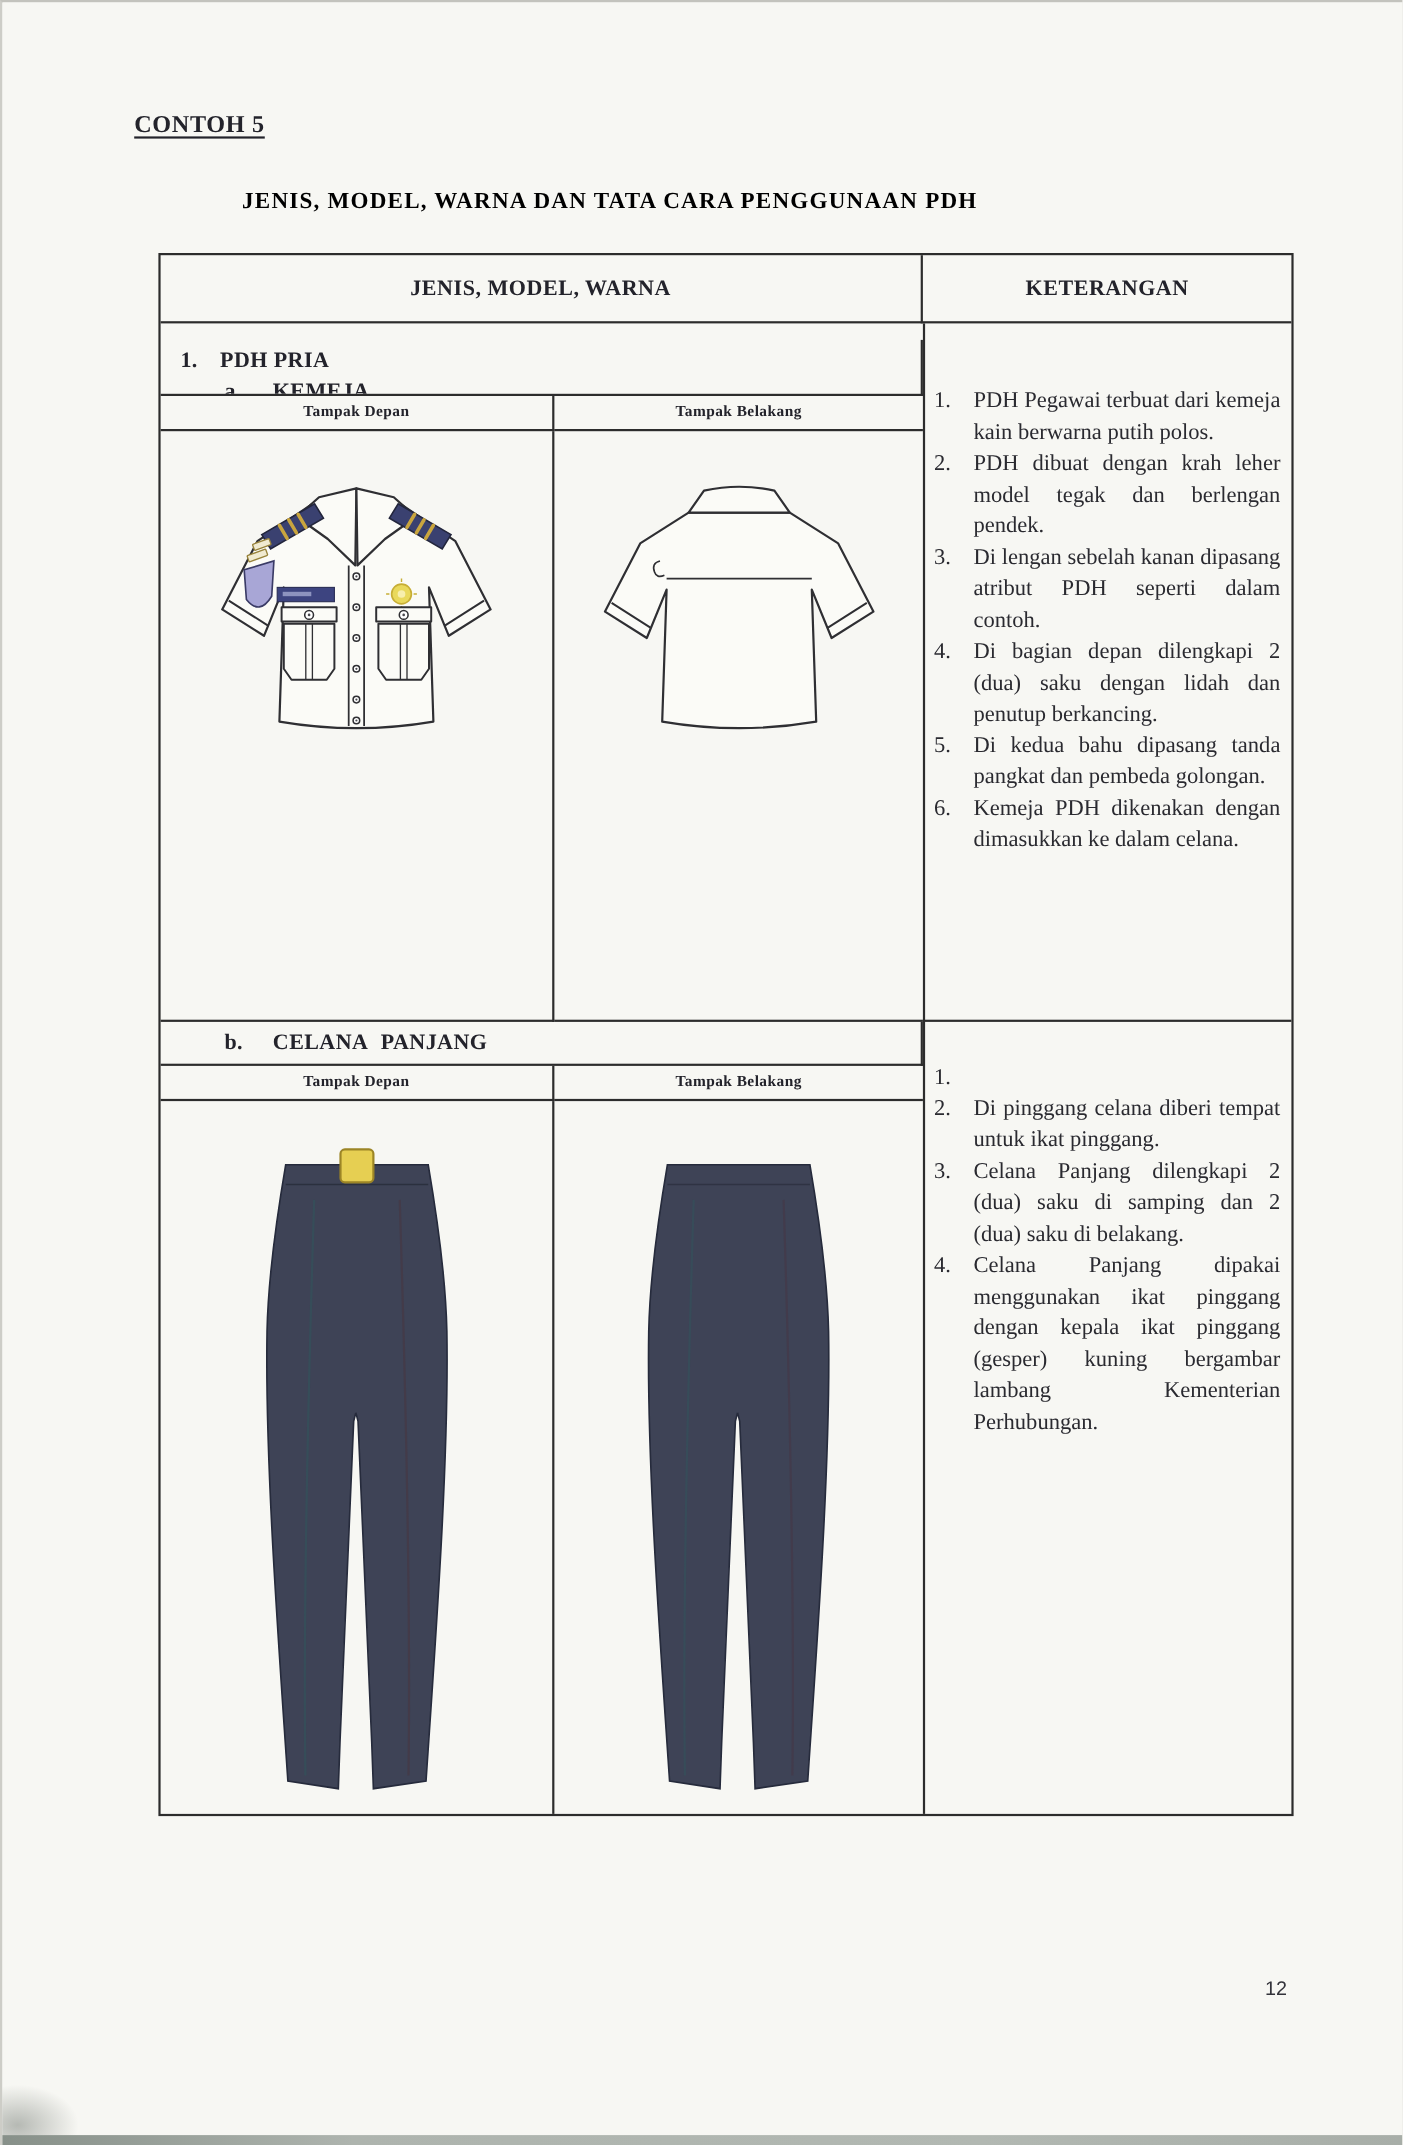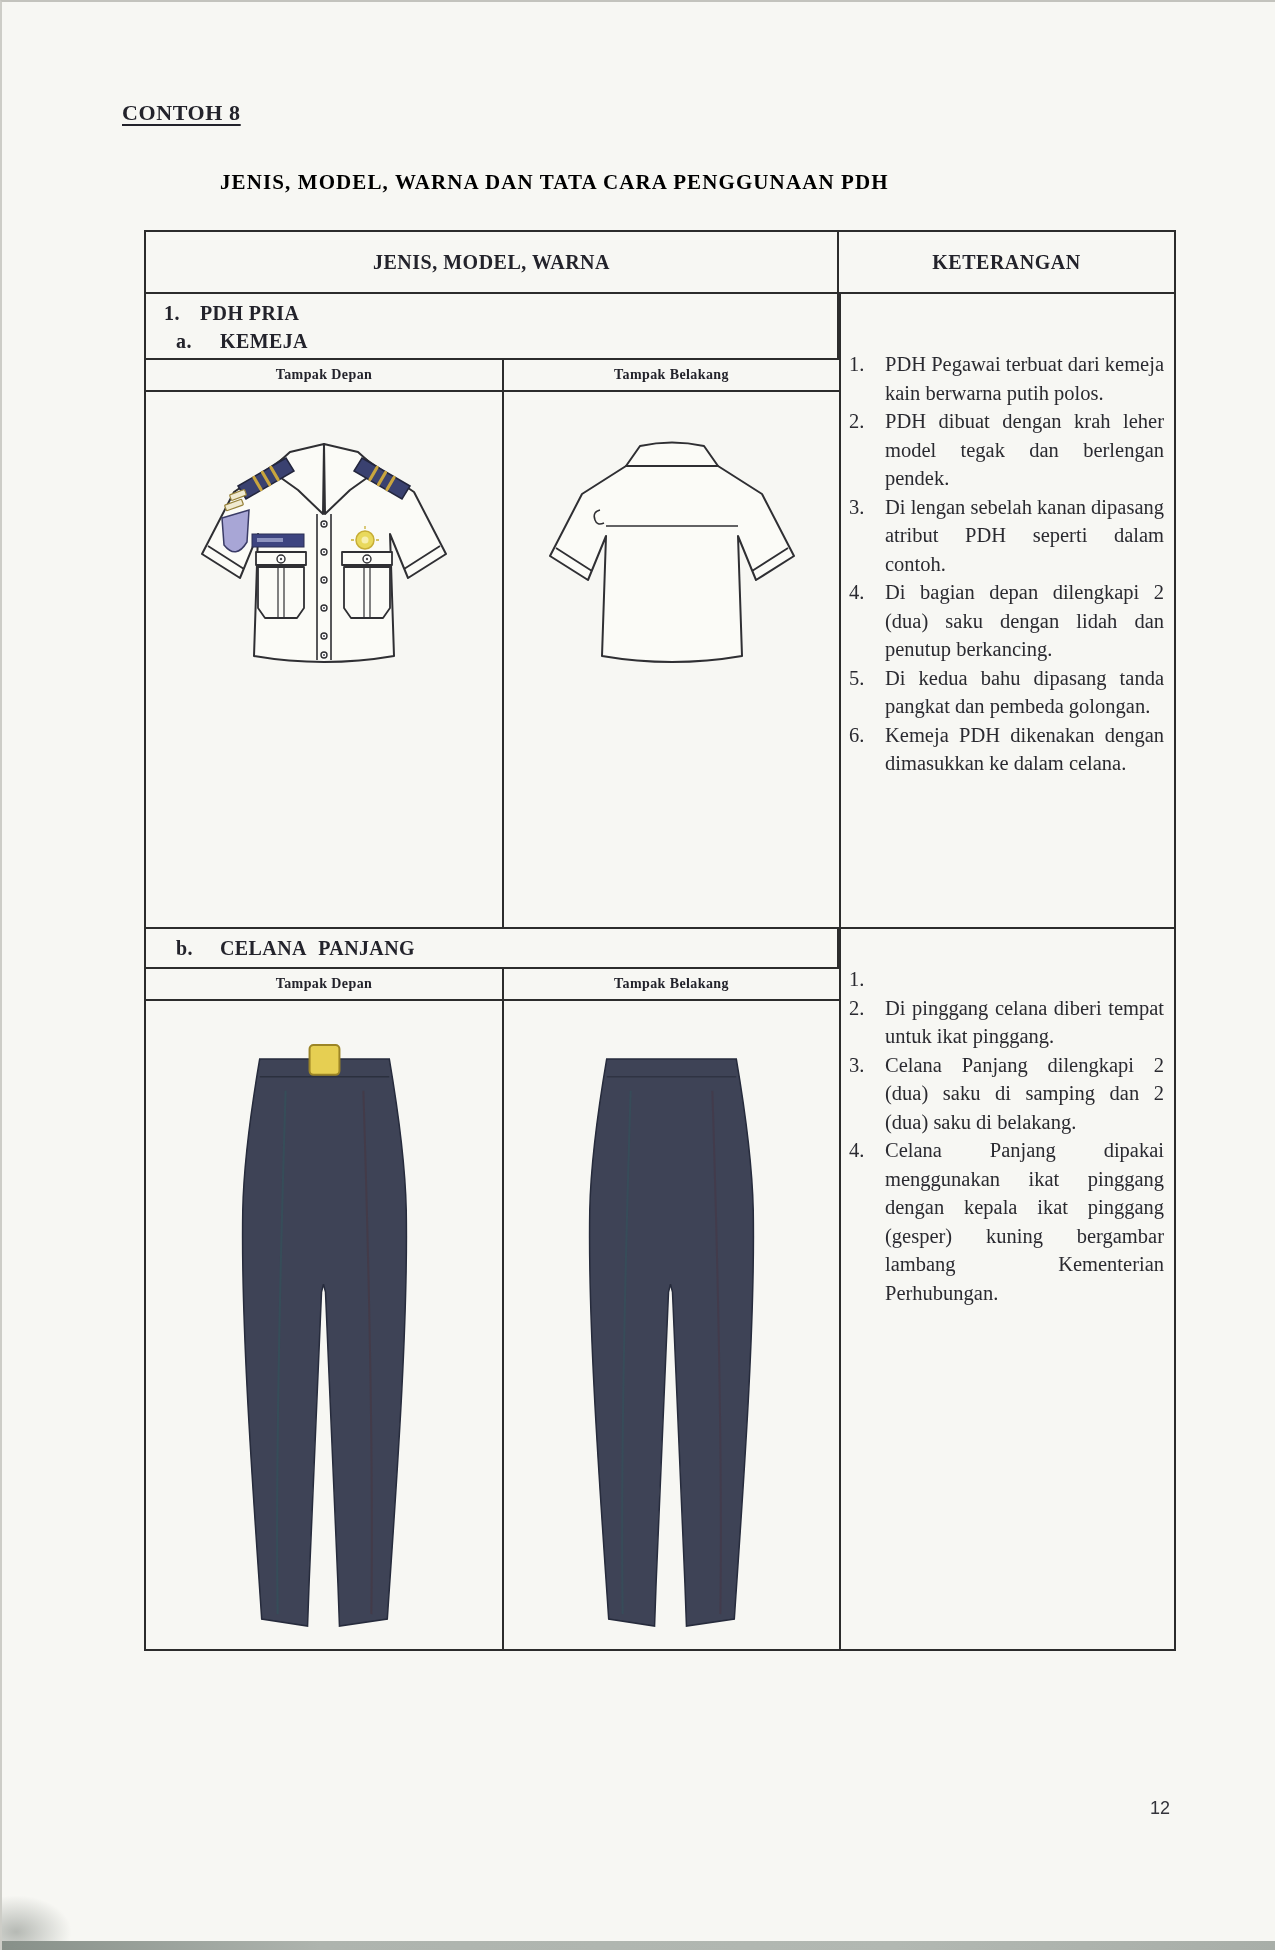--- a/index.html
+++ b/index.html
@@ -30,25 +30,25 @@
     border:2px solid #2c2c2c;
     background:transparent;
   }
   .cell{box-sizing:border-box;overflow:hidden;border-color:#2c2c2c;}
   .bb{border-bottom:2px solid #2c2c2c;}
   .br{border-right:2px solid #2c2c2c;}
   .bl{border-left:2px solid #2c2c2c;}
   .h-left{grid-column:1/3;grid-row:1;display:flex;align-items:center;justify-content:center;}
   .h-right{grid-column:3;grid-row:1;display:flex;align-items:center;justify-content:center;}
   .th{font-size:20px;font-weight:700;letter-spacing:.5px;color:#23232b;}
-  .label-a{grid-column:1/3;grid-row:2;padding-top:5px;}
+  .label-a{grid-column:1/3;grid-row:2;padding-top:5px;margin-top:15px;}
   .label-b{grid-column:1/3;grid-row:5;padding-top:5px;}
   .sec-line{font-size:20px;font-weight:700;color:#23232b;line-height:28px;padding-left:18px;letter-spacing:.4px;}
   .sec-line .sec-num{display:inline-block;width:36px;}
-  .sec-line.sub{padding-left:30px;}
+  .sec-line.sub{padding-left:58px;}
   .sec-line.sub .sec-num{width:44px;}
   .sec-line.wide{word-spacing:7px;}
   .v-head{display:flex;align-items:center;justify-content:center;font-size:14px;font-weight:700;color:#23232b;letter-spacing:.4px;}
   .va-d{grid-column:1;grid-row:3;}
   .va-b{grid-column:2;grid-row:3;}
   .vb-d{grid-column:1;grid-row:6;}
   .vb-b{grid-column:2;grid-row:6;}
   .illus{display:flex;justify-content:center;align-items:flex-start;}
   .ia-d{grid-column:1;grid-row:4;padding-top:14px;}
   .ia-b{grid-column:2;grid-row:4;padding-top:14px;}
@@ -62,21 +62,21 @@
   .note-text{flex:1;text-align:justify;}
   .note-text em{font-style:italic;}
   .page-num{position:absolute;left:1148px;top:1796px;font-family:"Liberation Sans",sans-serif;font-size:18px;color:#33333a;}
   svg{display:block;}
 </style>
 </head>
 <body>
 
 <div class="page">
 
-  <div class="heading">CONTOH 8</div>
+  <div class="heading">CONTOH 5</div>
   <div class="doc-title">JENIS, MODEL, WARNA DAN TATA CARA PENGGUNAAN PDH</div>
 
   <div class="doc-table">
 
     <div class="cell h-left bb br th">JENIS, MODEL, WARNA</div>
     <div class="cell h-right bb th">KETERANGAN</div>
 
     <div class="cell label-a bb br">
       <div class="sec-line">
         <span class="sec-num">1.</span><span>PDH PRIA</span>

